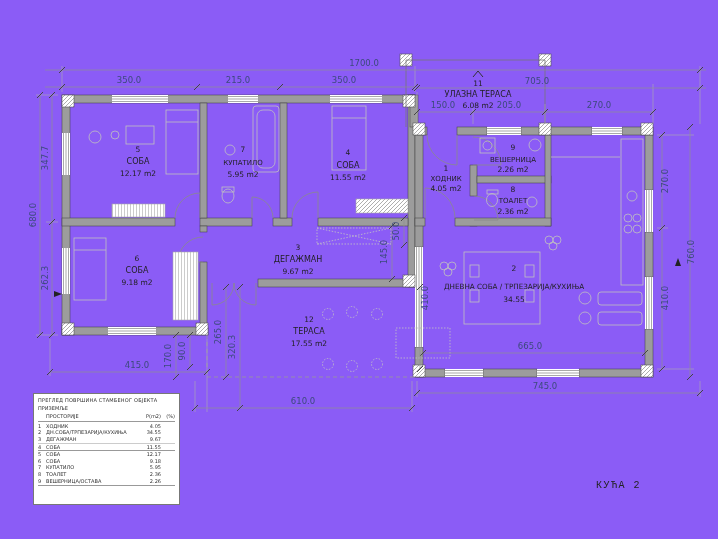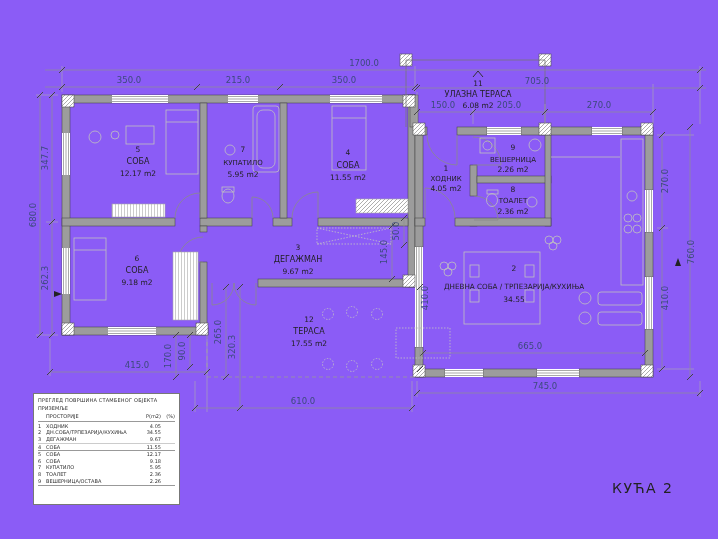--- a/index.html
+++ b/index.html
@@ -29,22 +29,22 @@
   .lt-sub{margin:1px 0 2px;}
   .lt-head{display:flex;border-bottom:1px solid #999;padding-bottom:1px;margin-bottom:1px;}
   .lt-row{display:flex;}
   .c-n{width:8px;}
   .c-name{flex:1;overflow:hidden;white-space:nowrap;}
   .c-val{width:24px;text-align:right;}
   .c-pct{width:14px;text-align:right;}
   .r3b{border-bottom:1px solid #ccc;}
   .r4b{border-bottom:1px solid #999;}
   .lt-total{border-top:1px solid #999;height:7px;margin-top:1px;}
-  .house-title{position:absolute;left:612px;top:480px;font-size:14px;
-               letter-spacing:1.5px;color:#222;}
+  .house-title{position:absolute;left:596px;top:480px;font-size:10px;
+               letter-spacing:1.5px;color:#222;font-family:Liberation Mono, monospace;}
 </style>
 </head>
 <body>
 
 <div class="canvas">
 <svg width="718" height="539" viewBox="0 0 718 539">
   <defs>
     <pattern id="hatch" patternUnits="userSpaceOnUse" width="4" height="4">
       <rect width="4" height="4" fill="#ffffff"></rect>
       <path d="M0,4 L4,0" stroke="#777" stroke-width="0.6"></path>

